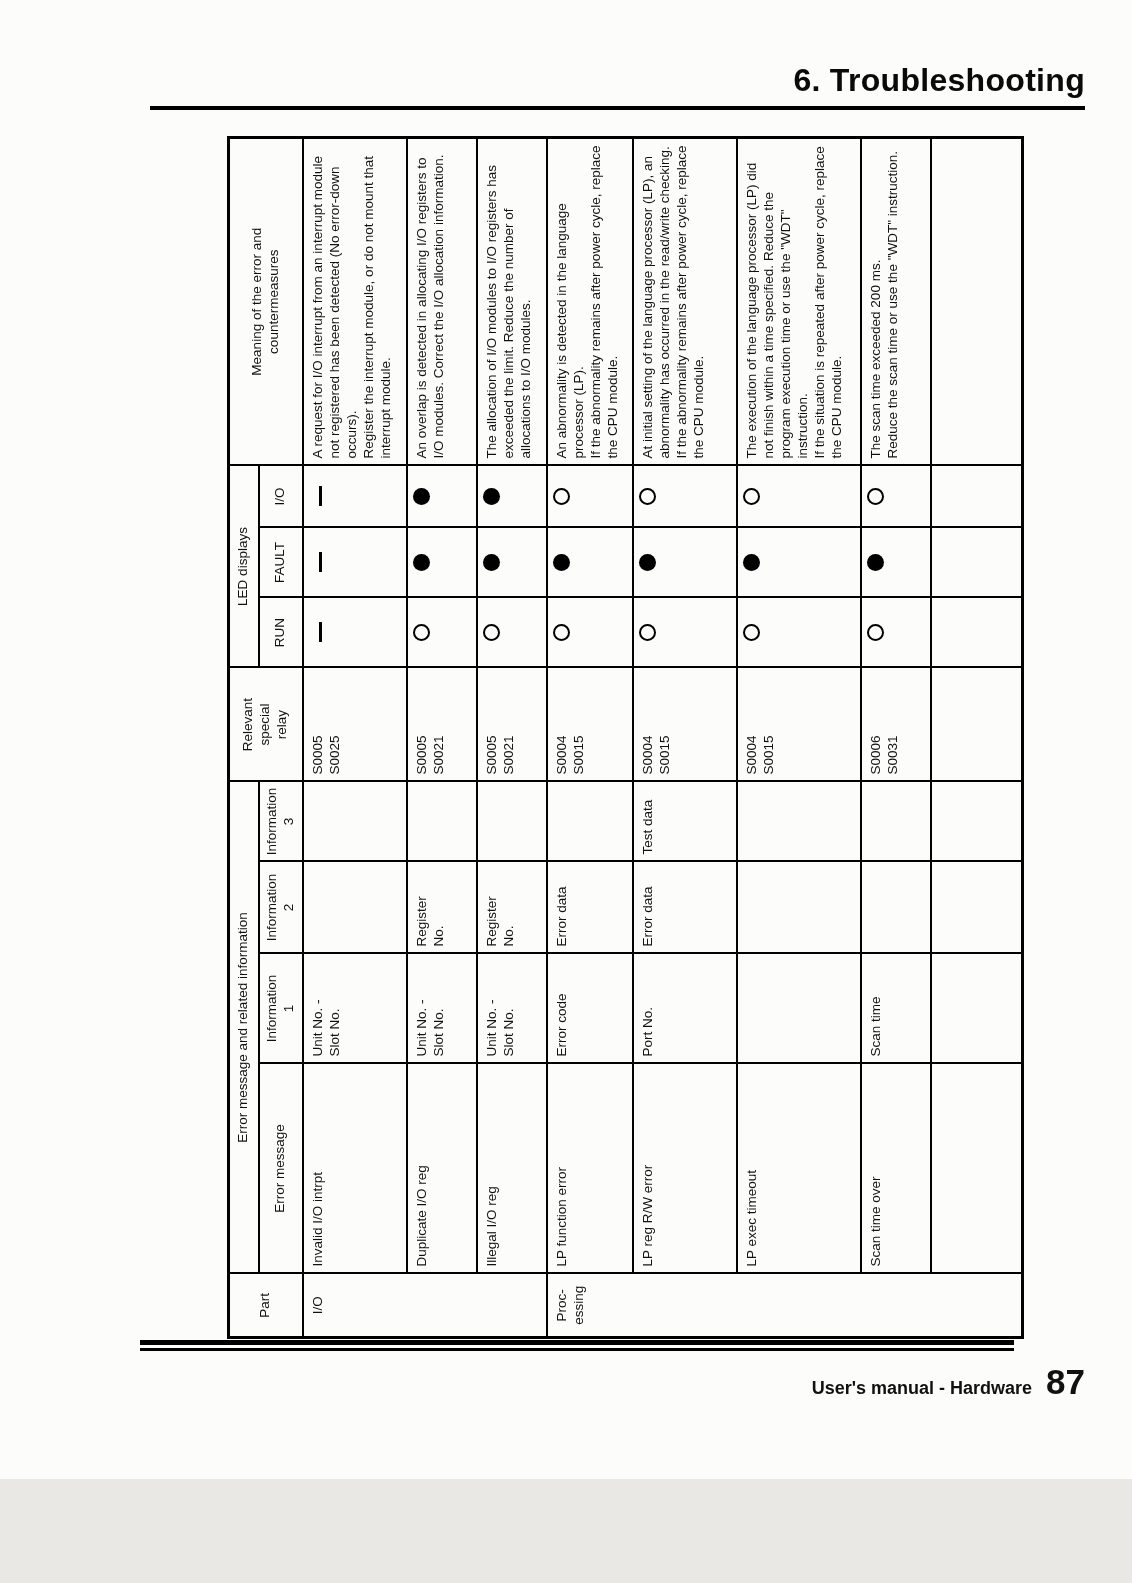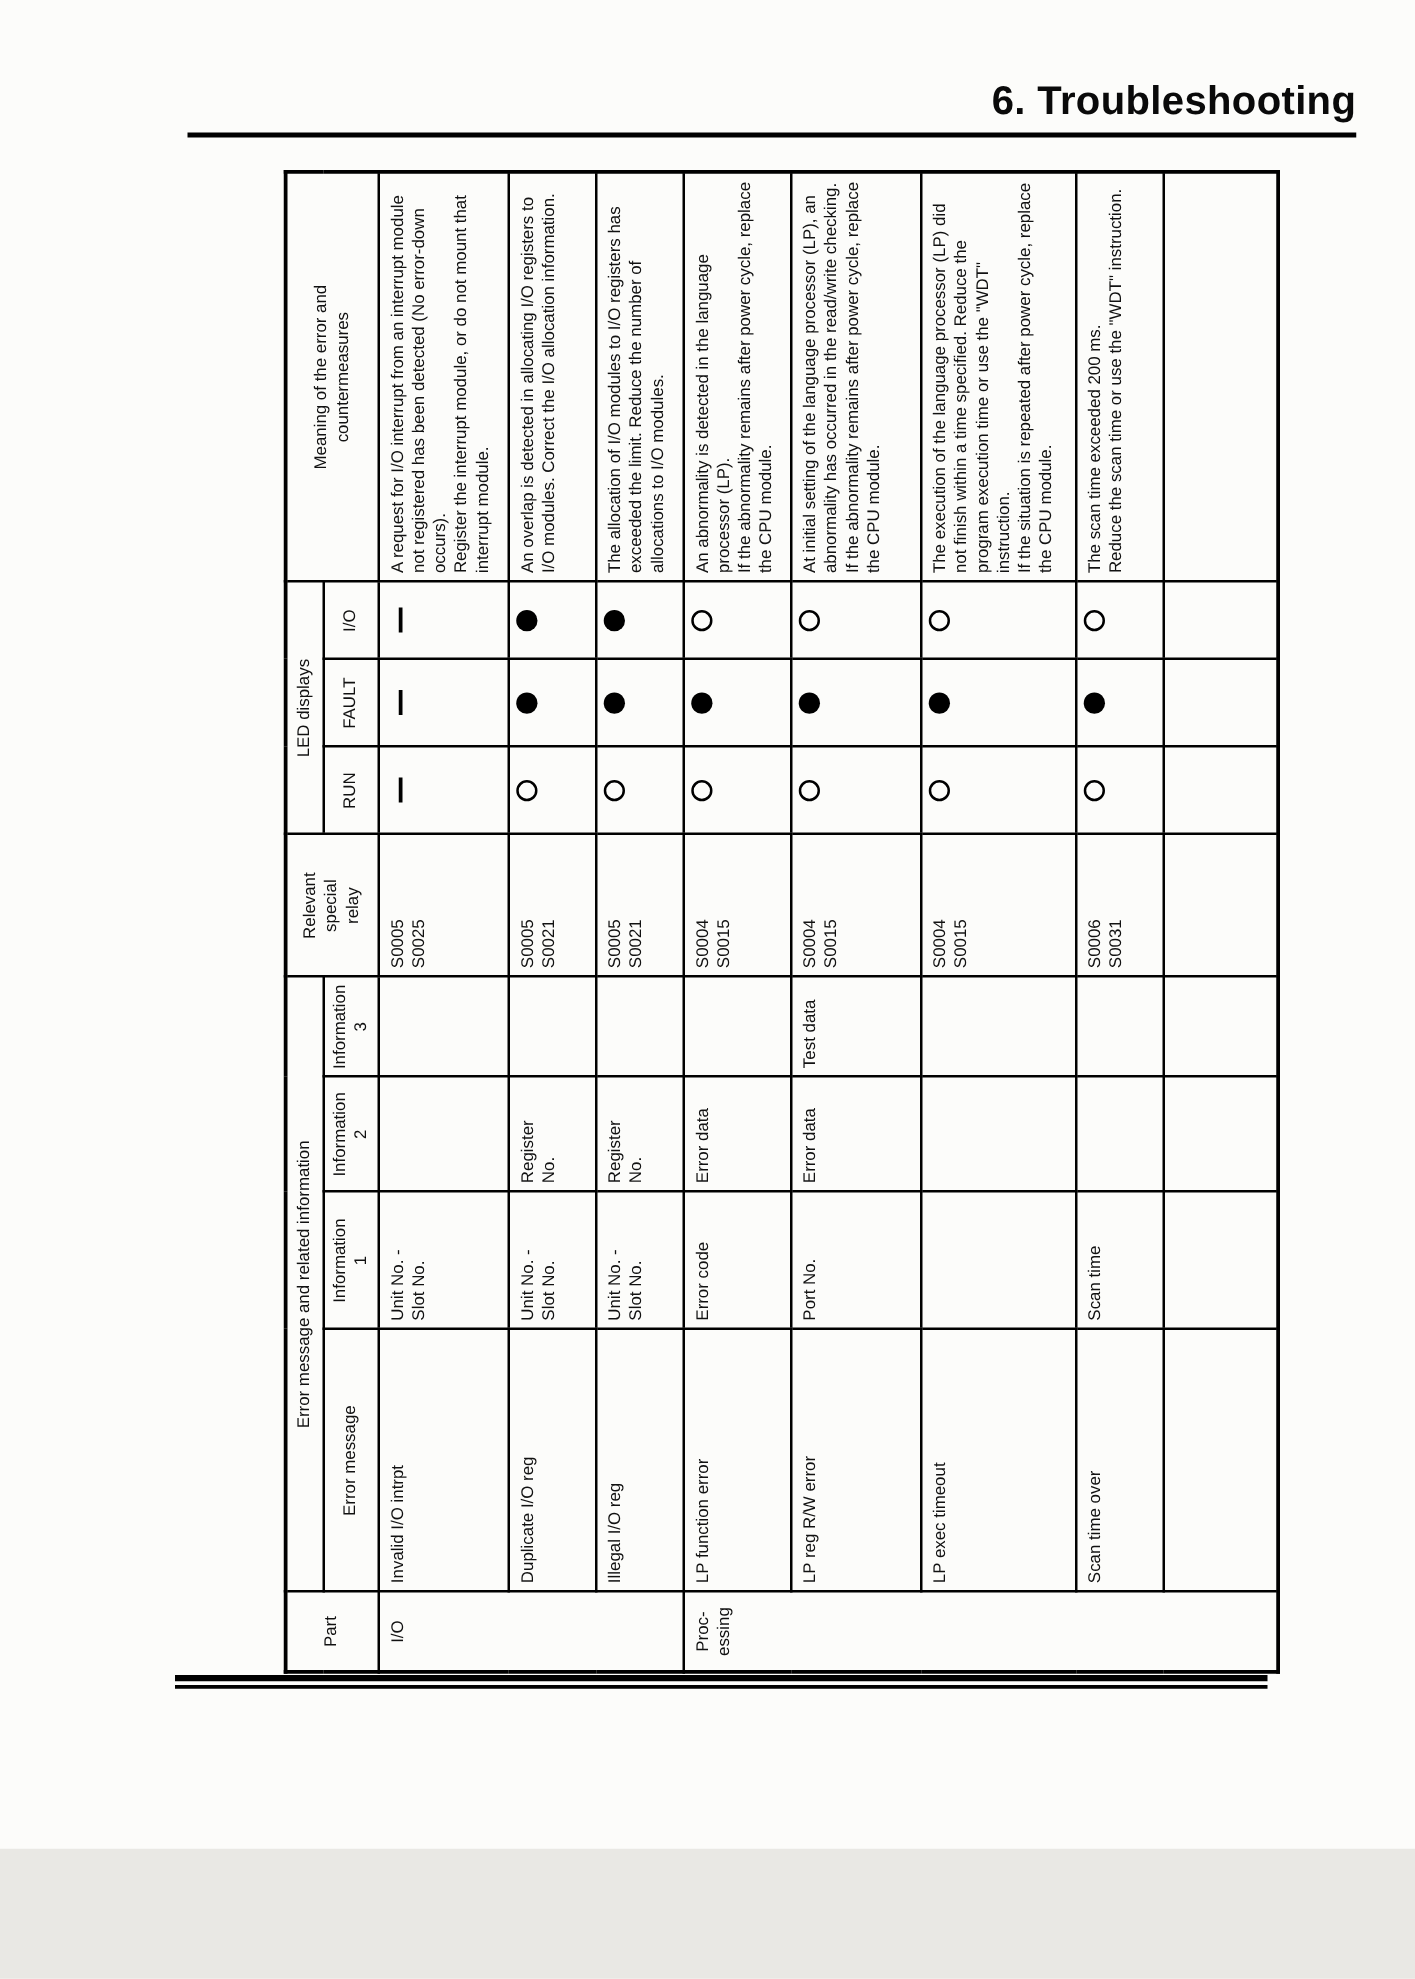--- a/index.html
+++ b/index.html
@@ -303,14 +303,18 @@
       </table>
     </div>
   </div>
 
   <div class="bottom-rule">
     <div class="rule-thick"></div>
     <div class="rule-gap"></div>
     <div class="rule-thin"></div>
   </div>
 
+  <div class="page-footer">
+    <span class="footer-label">User's manual - Hardware</span>
+    <span class="page-number">87</span>
+  </div>
 
 </div>
 
 </body></html>

